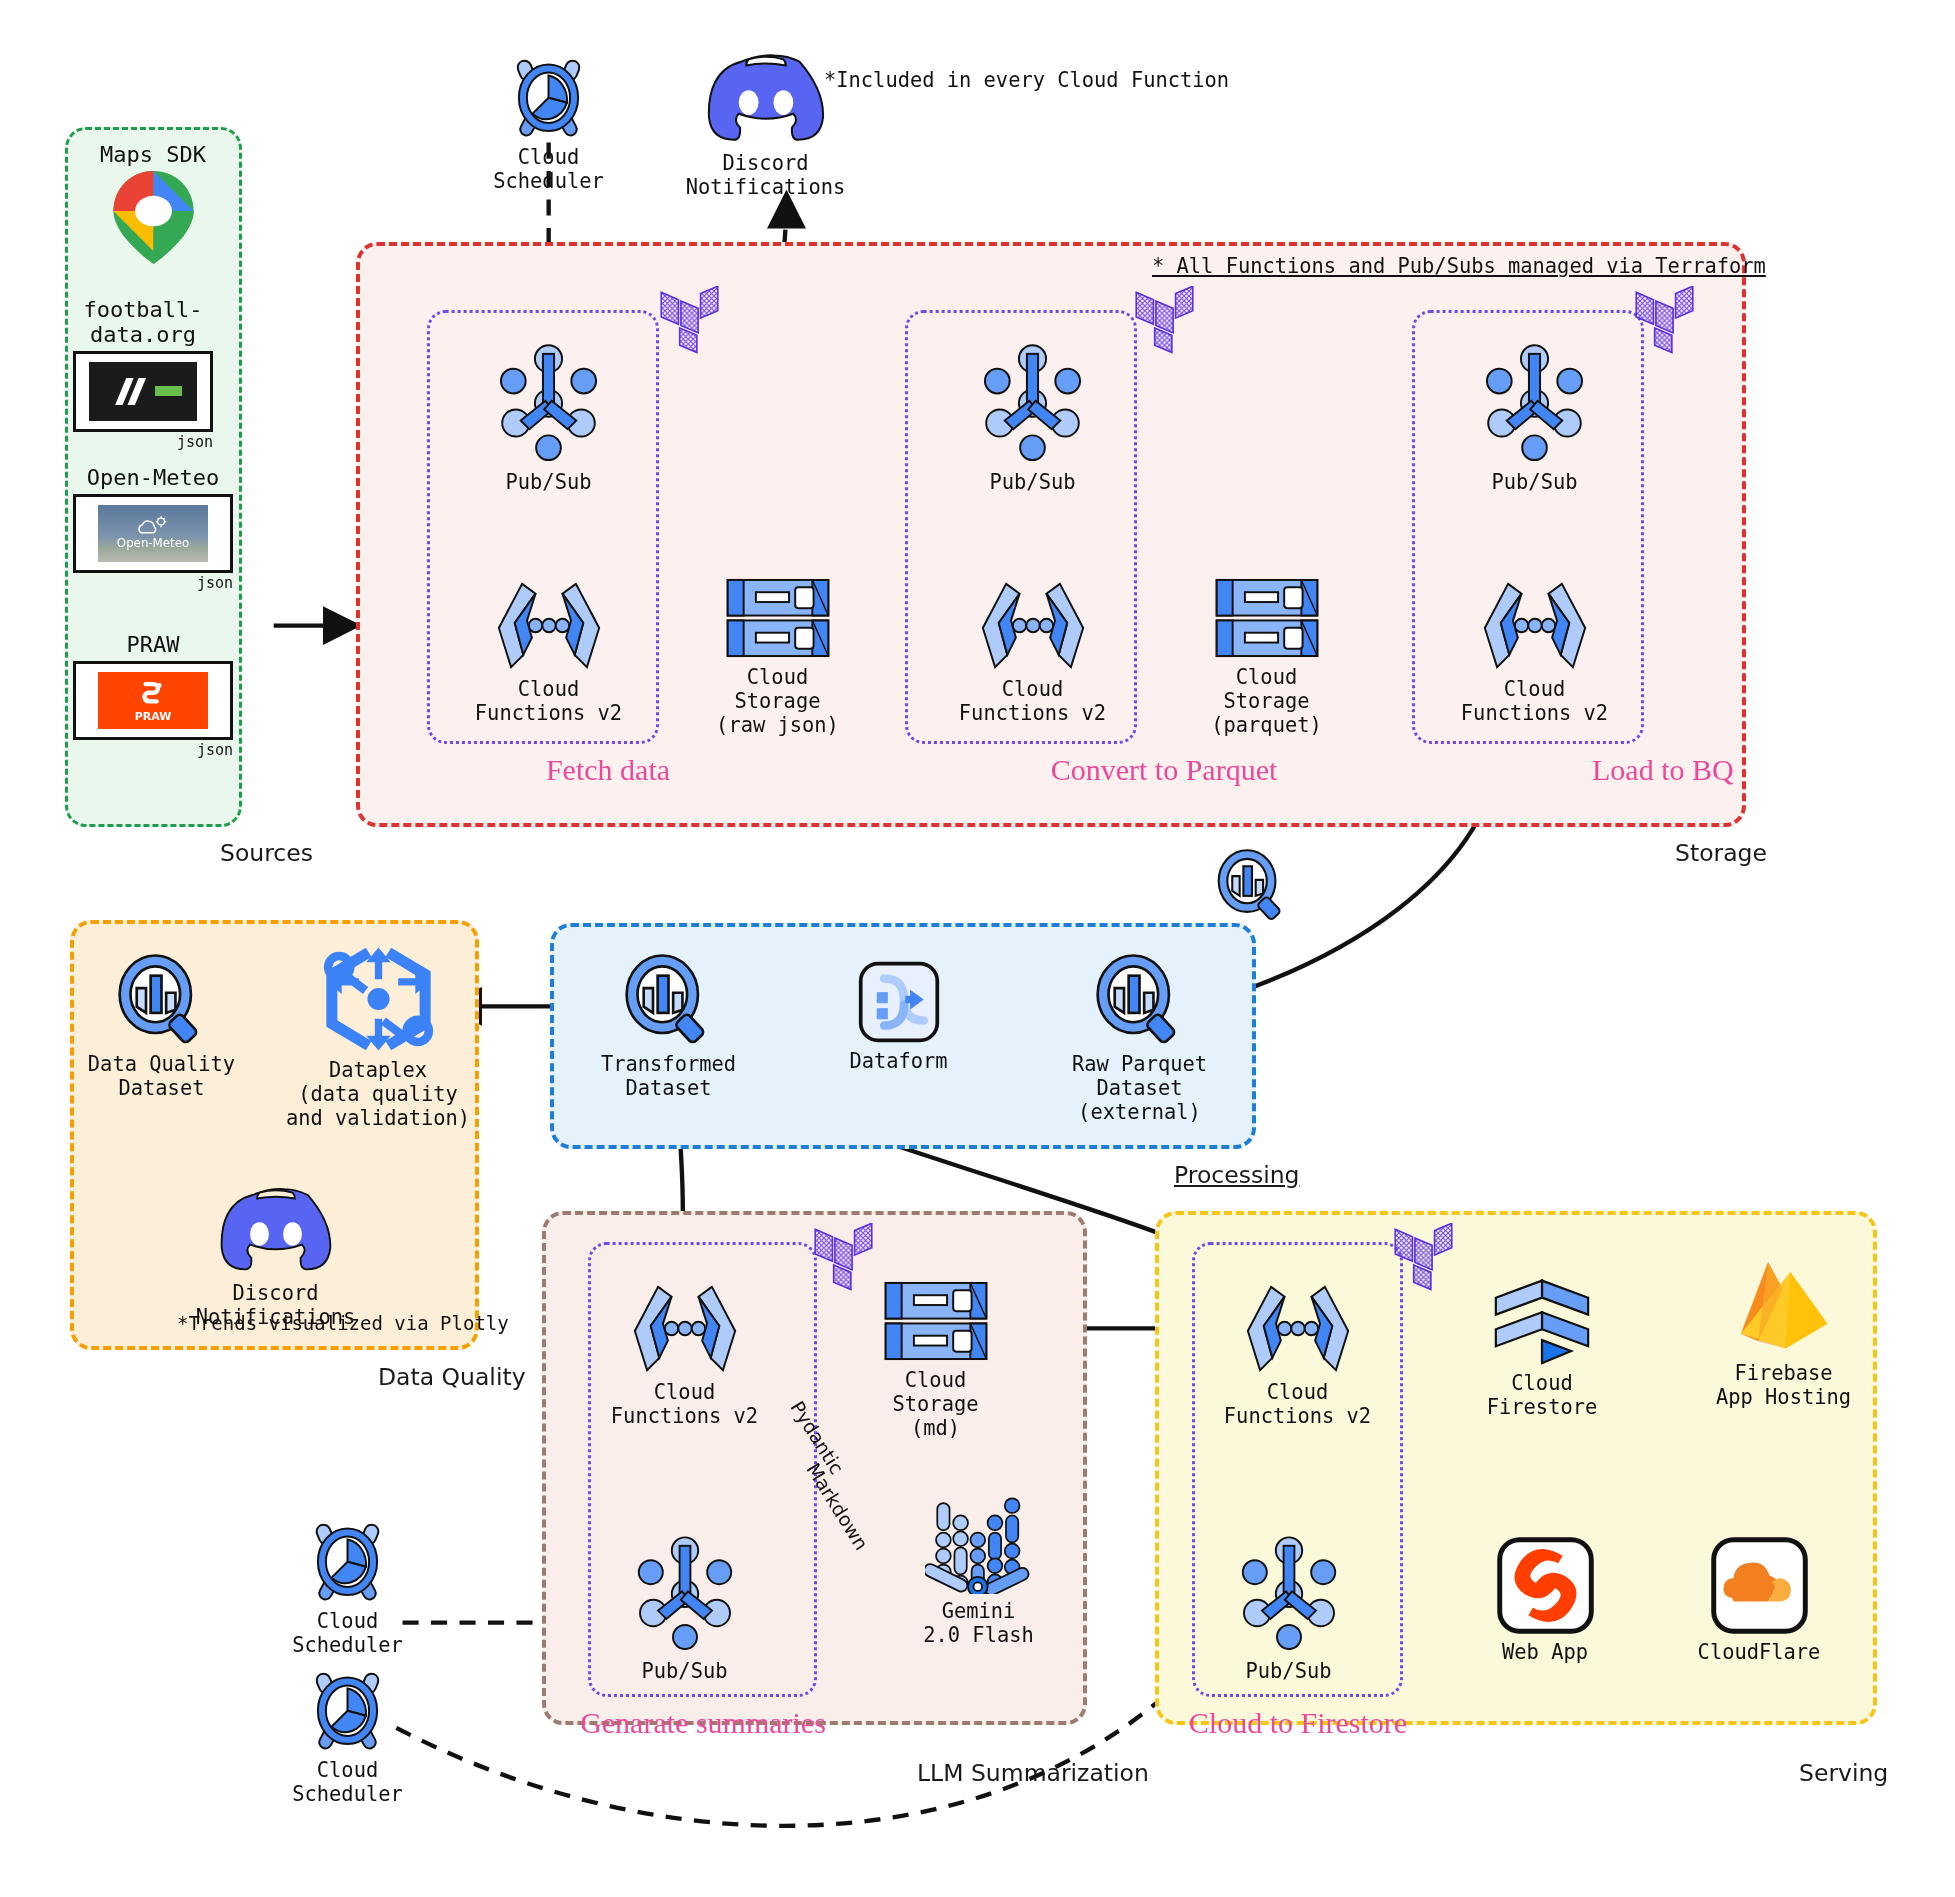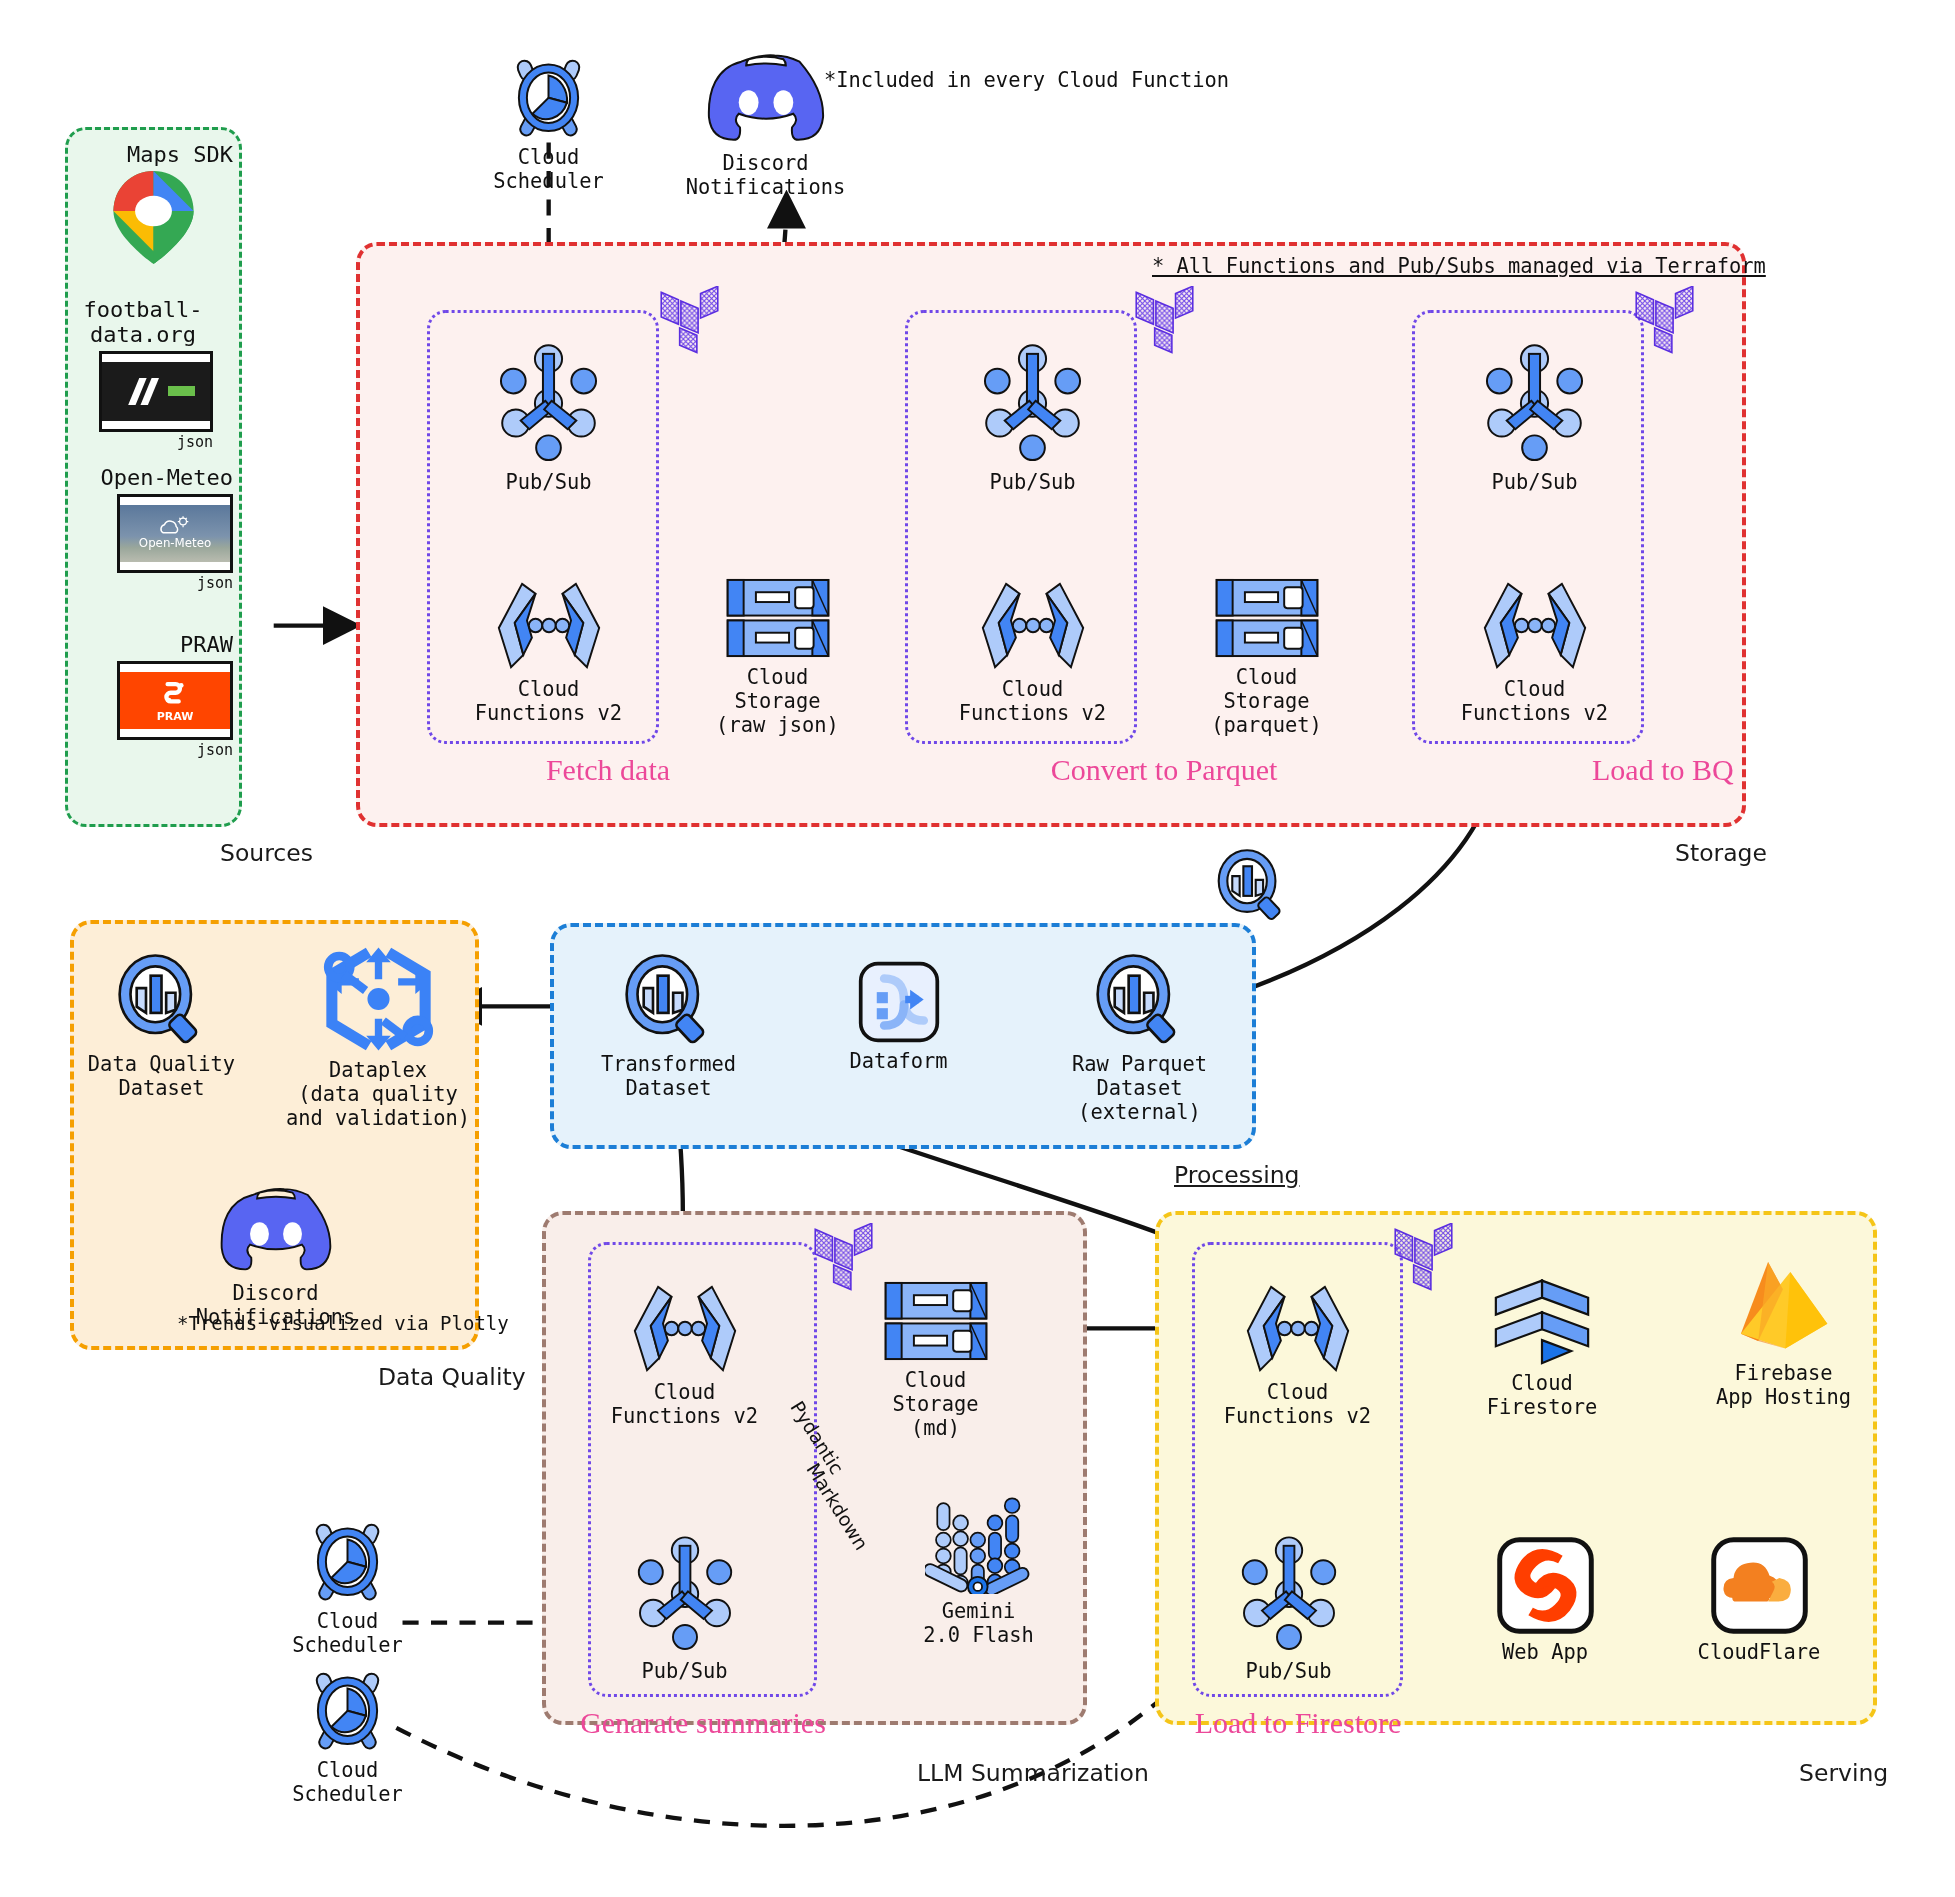--- a/index.html
+++ b/index.html
@@ -53,21 +53,21 @@
     font-family:"DejaVu Sans", "Liberation Sans", sans-serif;
   }
 
   
   .src-title { font-size:22px; color:#111; text-align:center; margin-bottom:3.7px;
     font-family:"DejaVu Sans Mono", "Liberation Mono", monospace; }
   .src-tile { border:3.7px solid #111; background:#ffffff; display:flex;
               align-items:center; justify-content:center; }
   .src-json { font-size:15px; color:#111; text-align:right; margin-top:1.2px;
     font-family:"DejaVu Sans Mono","Liberation Mono", monospace; }
-  .src-block { position:absolute; display:flex; flex-direction:column;align-items:flex-end; }
+  .src-block { position:absolute; display:flex; flex-direction:column; }
 </style>
 </head>
 <body>
 
 <div id="canvas">
 
   <svg class="edges" viewBox="0 0 3157 3063">
     <defs>
       <marker id="ah" markerWidth="9" markerHeight="9" refX="7" refY="4.5" orient="auto">
         <path d="M0,0 L9,4.5 L0,9 z" fill="#111"></path>
@@ -680,21 +680,21 @@
 2.0 Flash</div>
   </div>
 
   <div class="edge-label" style="left:805px; top:1397px; transform:rotate(58deg); transform-origin:left top;">Pydantic</div>
   <div class="edge-label" style="left:821px; top:1459px; transform:rotate(58deg); transform-origin:left top;">Markdown</div>
 
   <div class="group g-serving" style="left:1155px; top:1211px; width:722px; height:514px;"></div>
   <div class="group-label" style="left:1799px; top:1759px;">Serving</div>
 
   <div class="group g-sub" style="left:1192px; top:1242px; width:211px; height:455px;"></div>
-  <div class="sub-label" style="left:1298px; top:1706px; transform:translateX(-50%);">Load to Firestore</div>
+  <div class="sub-label" style="left:1298px; top:1706px; transform:translateX(-50%);">Cloud to Firestore</div>
 
   <div class="ico" style="position:absolute;left:1394px;top:1223px;">
     <svg width="59" height="68" viewBox="0 0 48 55">
       <g stroke="#5b2ee0" stroke-width="1.3" fill="url(#tfhatch)">
         <path d="M1 5 L15 11 L15 31 L1 25 Z"></path>
           <path d="M17 12 L31 18 L31 38 L17 32 Z"></path>
         <path d="M33 6 L47 0 L47 20 L33 26 Z"></path>
           <path d="M16 34 L30 40 L30 54 L16 48 Z"></path>
       </g>
     </svg>

